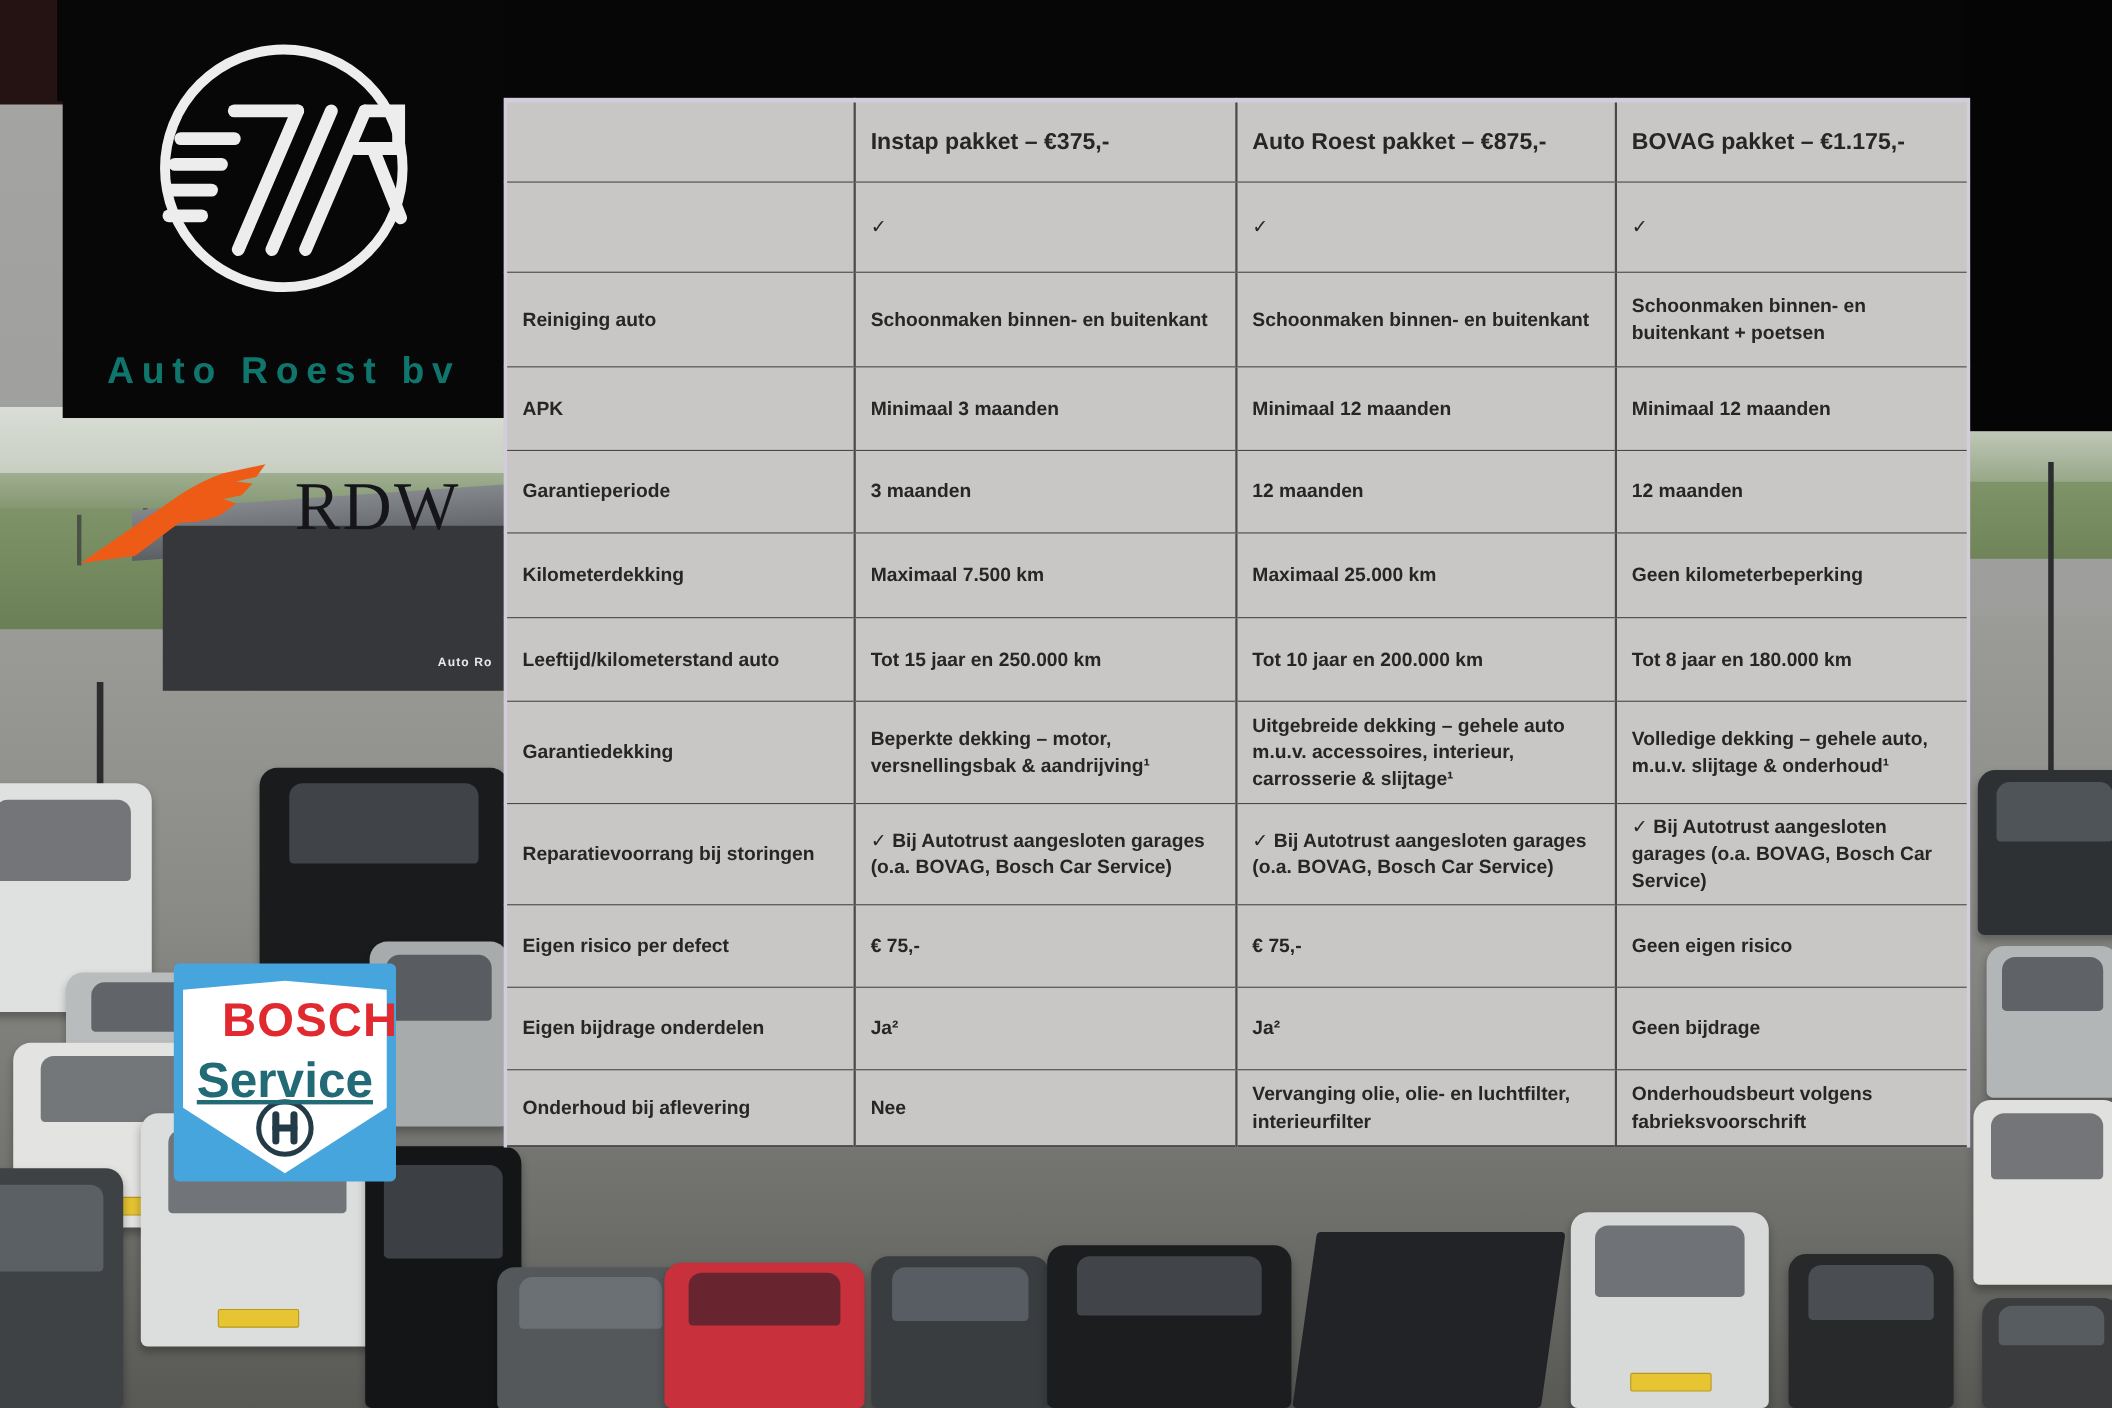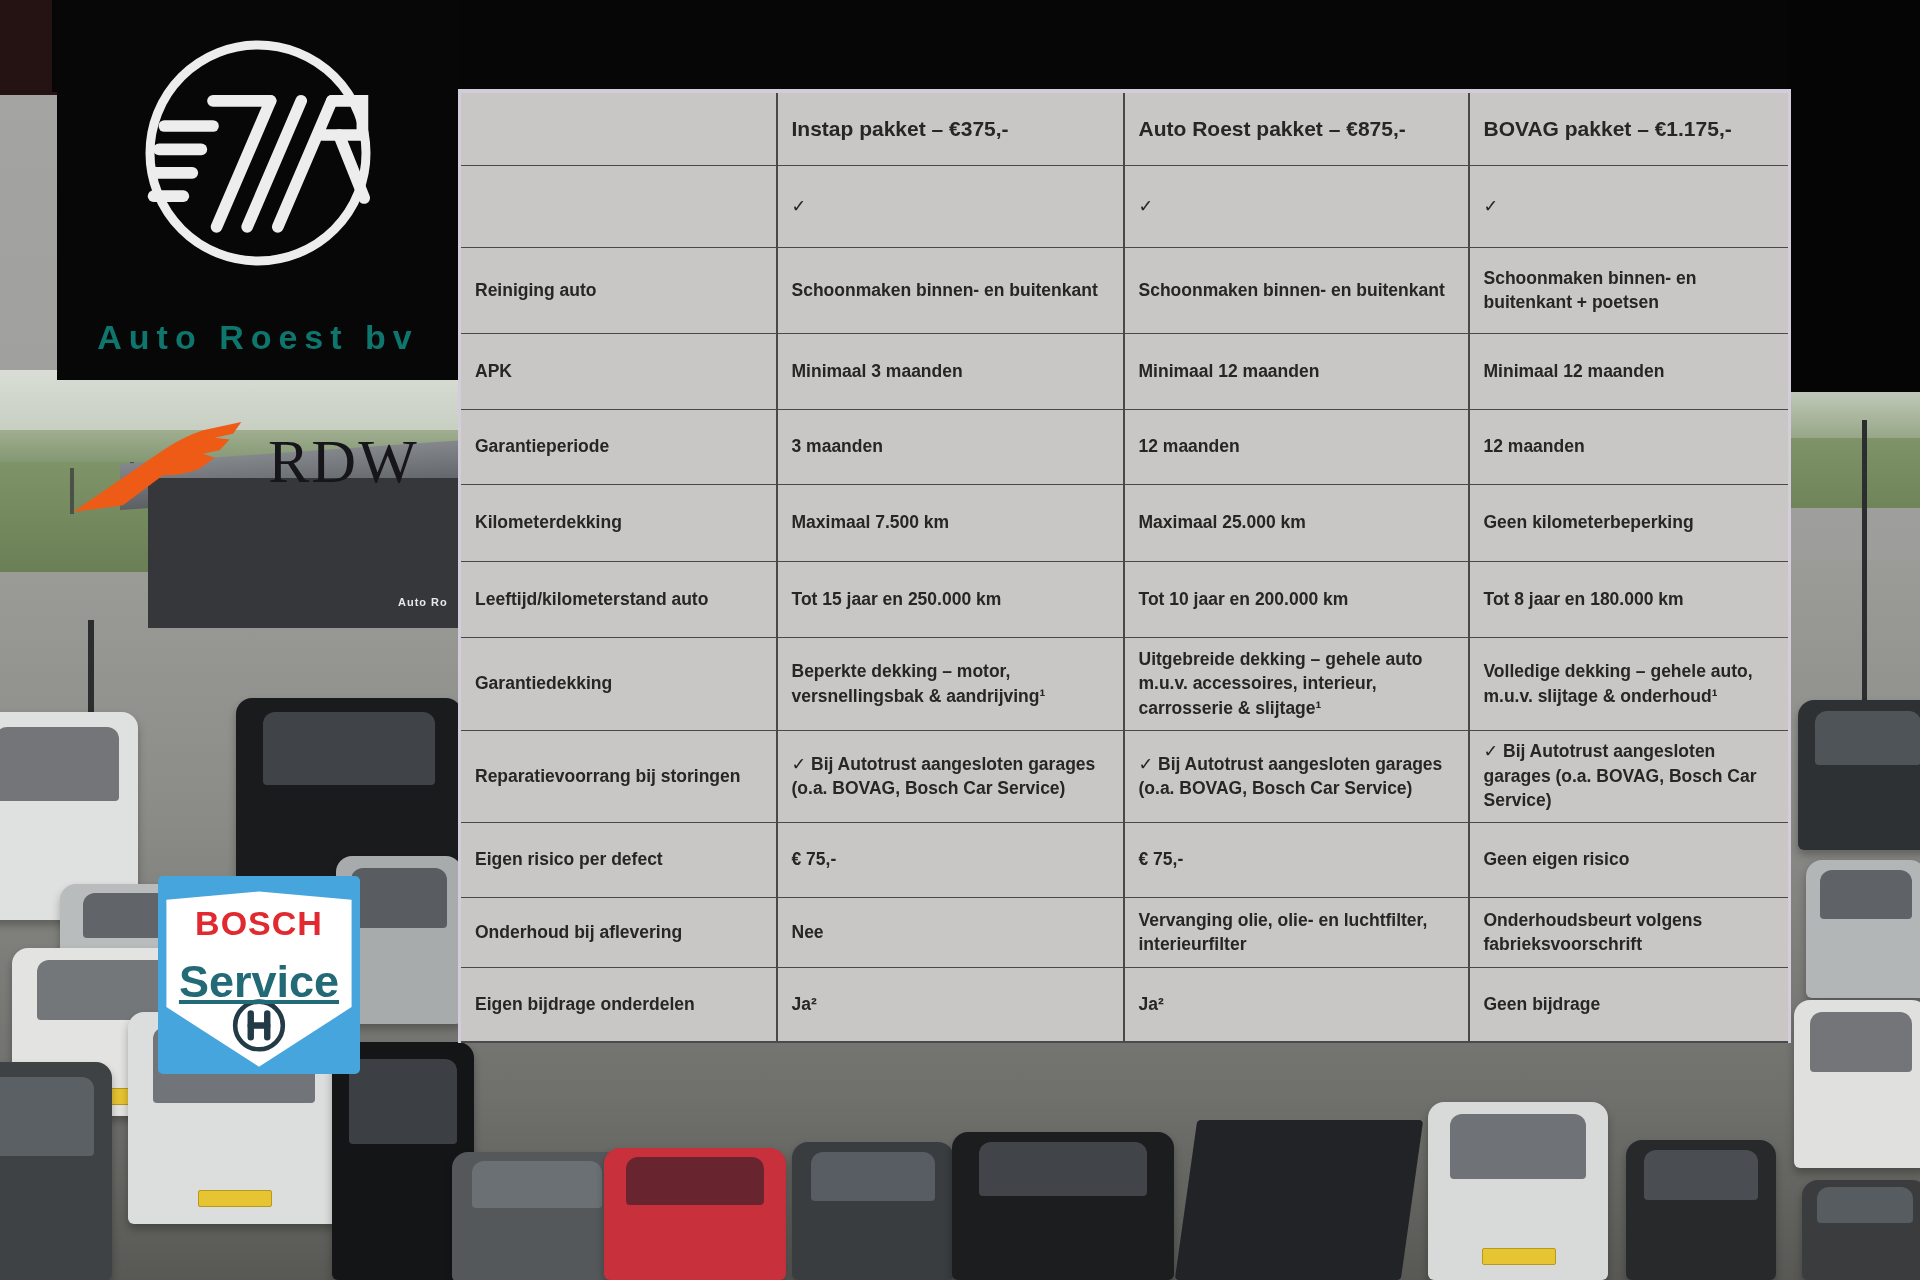--- a/index.html
+++ b/index.html
@@ -43,21 +43,21 @@
   
   .bovag{position:absolute;left:176px;top:562px;width:158px;height:247px;background:#fdfdfd;padding:9px;box-sizing:border-box;}
   .bovag .emblem{display:block;}
   .bovag .band{height:78px;background:var(--bovag_yellow);display:flex;align-items:center;justify-content:center;}
   .bovag .band span{font-size:46px;font-weight:bold;color:#131313;transform:scaleX(.78);letter-spacing:-1px;}
 
   
   .bosch{position:absolute;left:158px;top:876px;width:202px;height:198px;background:var(--bosch_blue);border-radius:5px;}
   .bosch svg{position:absolute;left:0;top:0;}
   .bosch .t1{position:absolute;left:0;width:100%;text-align:center;top:28px;color:var(--bosch_red);
-             font-size:34px;font-weight:bold;letter-spacing:1px;}
+             font-size:43px;font-weight:bold;letter-spacing:1px;padding-left:23px;}
   .bosch .t2{position:absolute;left:0;width:100%;text-align:center;top:80px;color:var(--bosch_teal);
              font-size:45px;font-weight:bold;text-decoration:underline;}
 
   
   #pkg-table{position:absolute;left:458px;top:89px;width:1330px;border-collapse:collapse;table-layout:fixed;
              background:var(--table_bg);
              border-top:4px solid var(--table_frame);border-left:3px solid var(--table_frame);
              border-right:3px solid var(--table_frame);border-bottom:2px solid #4c4a4a;}
   #pkg-table td,#pkg-table th{border:1px solid var(--table_border);vertical-align:middle;text-align:left;
              padding:4px 12px 4px 14px;color:var(--text);font-weight:bold;font-size:17.5px;line-height:1.4;
@@ -259,28 +259,28 @@
           <td>✓ Bij Autotrust aangesloten garages (o.a. BOVAG, Bosch Car Service)</td>
           <td>✓ Bij Autotrust aangesloten garages (o.a. BOVAG, Bosch Car Service)</td>
           <td>✓ Bij Autotrust aangesloten garages (o.a. BOVAG, Bosch Car Service)</td>
         </tr>
         <tr style="height: 75px;">
           <td class="lbl">Eigen risico per defect</td>
           <td>€ 75,-</td>
           <td>€ 75,-</td>
           <td>Geen eigen risico</td>
         </tr>
+        <tr style="height: 75px;">
+          <td class="lbl">Eigen bijdrage onderdelen</td>
+          <td>Ja²</td>
+          <td>Ja²</td>
+          <td>Geen bijdrage</td>
+        </tr>
         <tr style="height: 70px;">
           <td class="lbl">Onderhoud bij aflevering</td>
           <td>Nee</td>
           <td>Vervanging olie, olie- en luchtfilter, interieurfilter</td>
           <td>Onderhoudsbeurt volgens fabrieksvoorschrift</td>
         </tr>
-        <tr style="height: 75px;">
-          <td class="lbl">Eigen bijdrage onderdelen</td>
-          <td>Ja²</td>
-          <td>Ja²</td>
-          <td>Geen bijdrage</td>
-        </tr>
       </tbody>
   </table>
 
 </div>
 
 </body></html>

